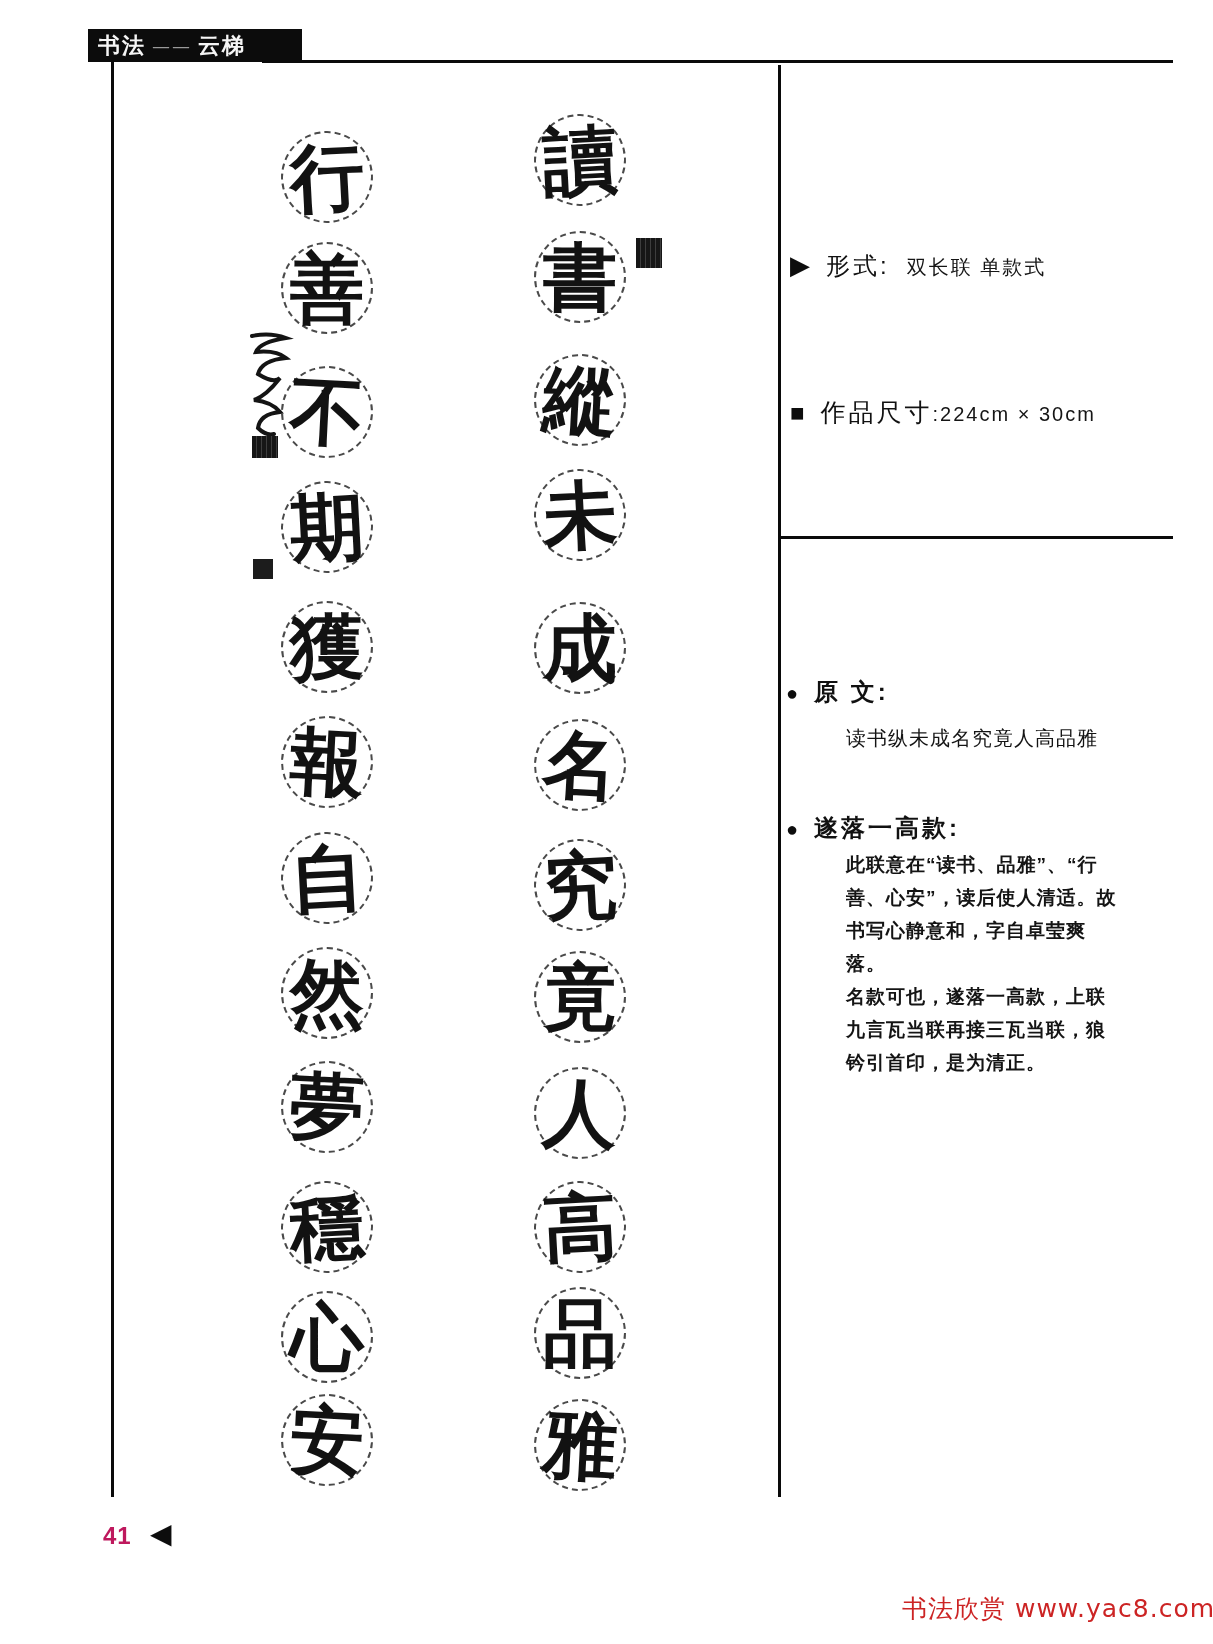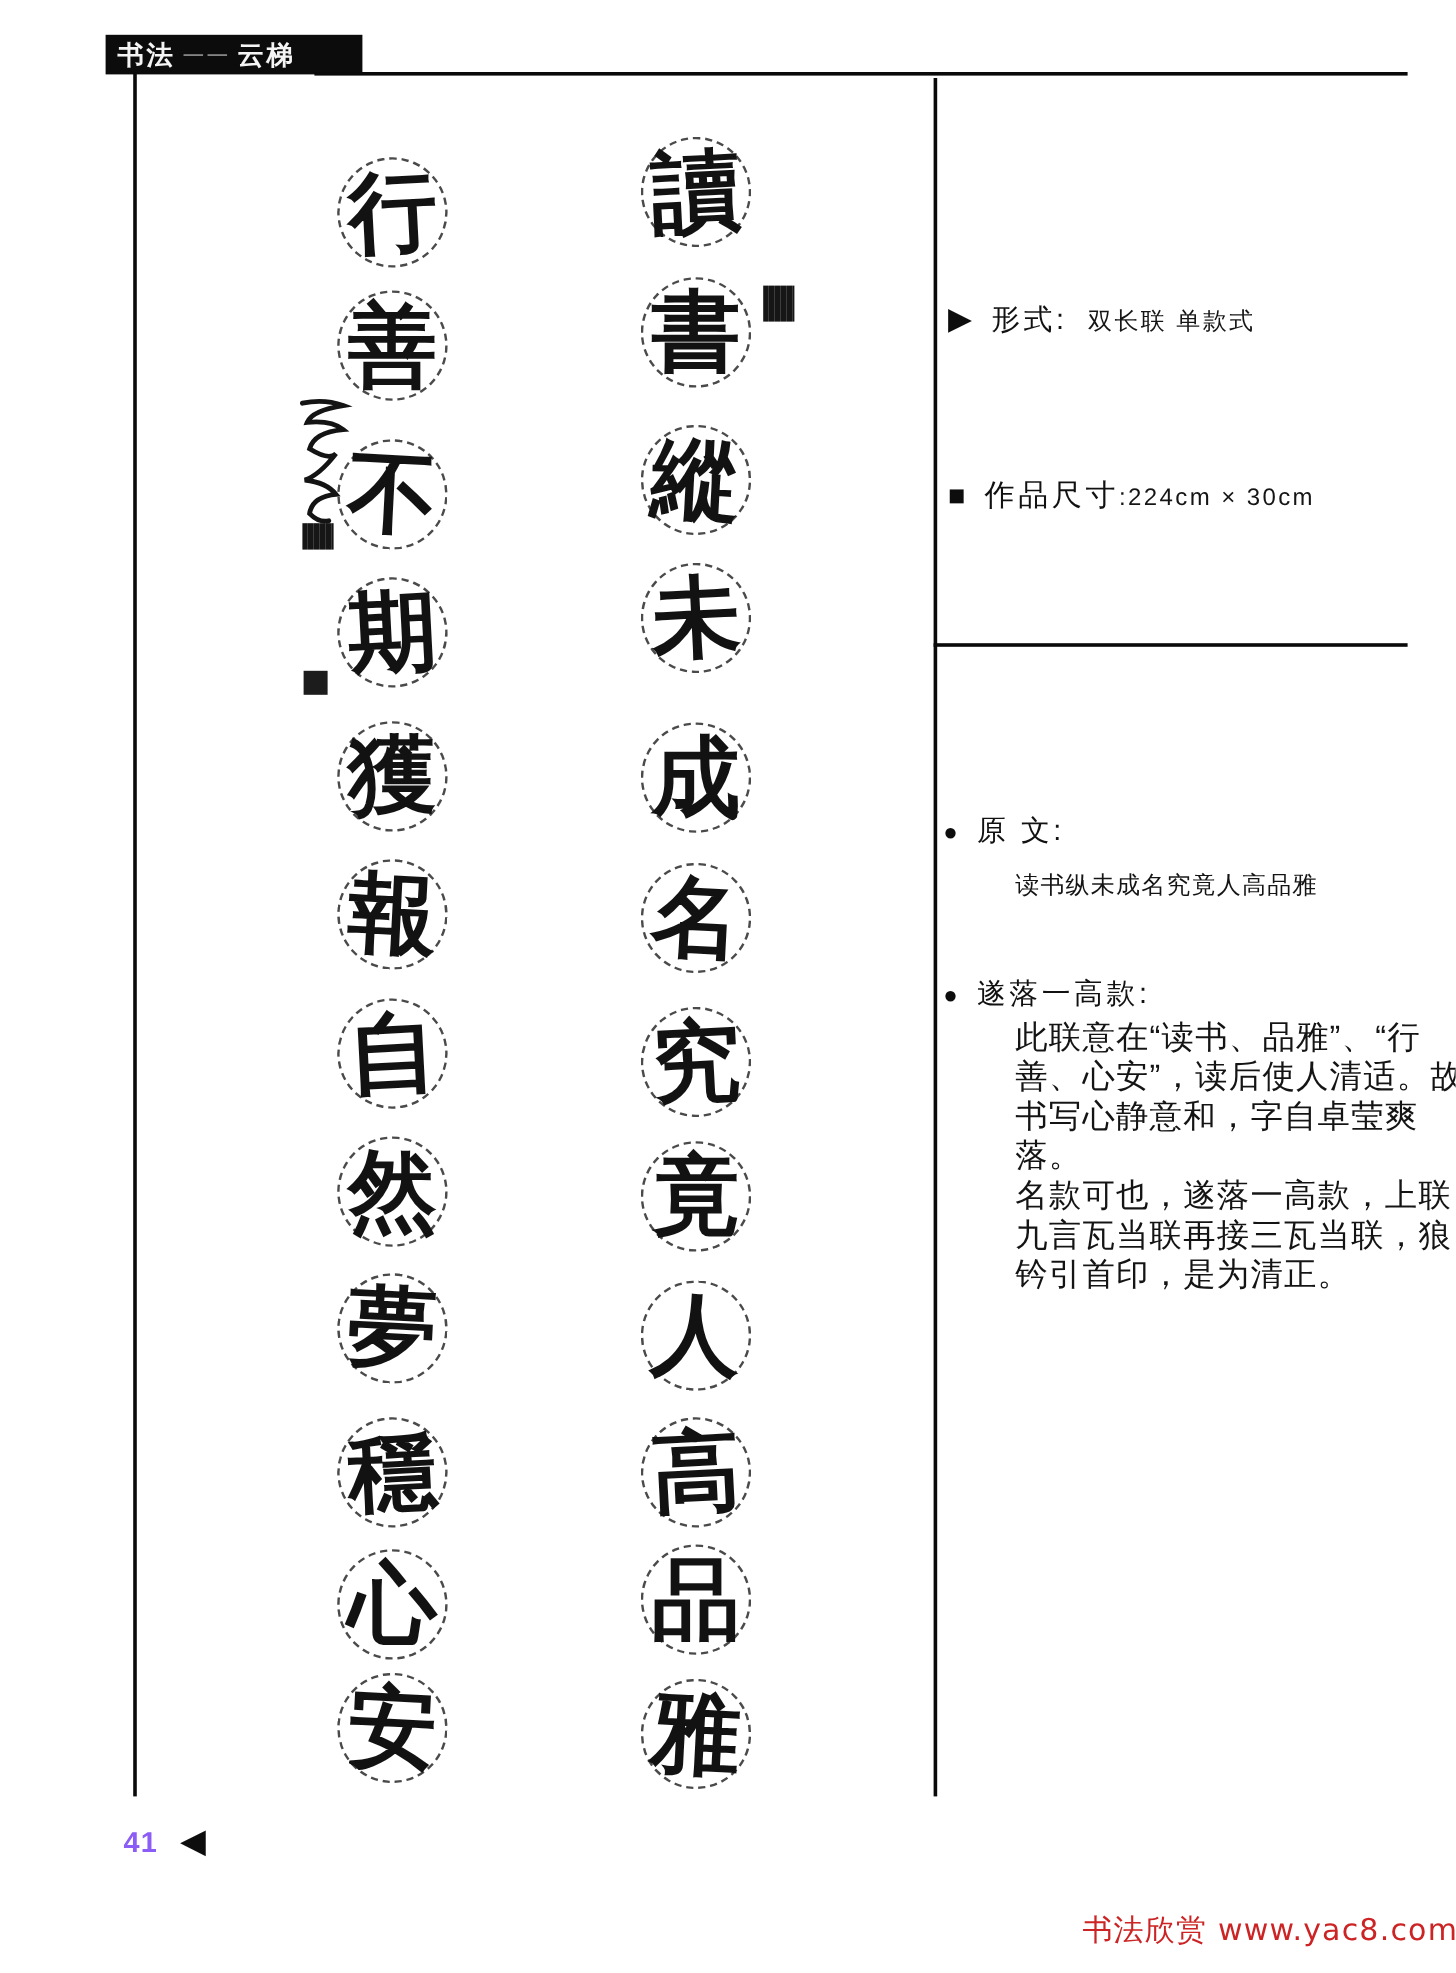--- a/index.html
+++ b/index.html
@@ -30,30 +30,30 @@
   }
   .seal{background:#1c1c1c;}
   .seal-textured{
     background:repeating-linear-gradient(90deg,#161616 0 4px,#3d3d3d 4px 5px);
   }
 
   
   .info-row{display:flex;align-items:baseline;white-space:nowrap;}
   .marker{font-size:24px;line-height:1;margin-right:16px;color:#0d0d0d;}
   .info-label{font-size:24px;letter-spacing:3px;color:#111;}
-  .info-label.bold{font-weight:normal;}
+  .info-label.bold{font-weight:bold;}
   .info-value{font-size:20px;margin-left:17px;letter-spacing:2px;color:#151515;}
   .txt-lines{width:320px;}
   .txt-lines .txt-line{
     font-size:20px;line-height:32px;letter-spacing:1px;color:#141414;white-space:nowrap;
   }
-  .notes .txt-line{font-size:27px;line-height:33px;}
+  .notes .txt-line{font-size:19px;line-height:33px;font-weight:bold;}
 
   
-  .page-number{font-size:24px;font-weight:bold;color:#8b5cf6;letter-spacing:1px;}
+  .page-number{font-size:24px;font-weight:bold;color:#be185d;letter-spacing:1px;}
   .back-triangle{font-size:28px;color:#0d0d0d;line-height:1;}
   .site-credit{
     font-size:25px;letter-spacing:1px;white-space:nowrap;
     font-family:"DejaVu Sans","Liberation Serif",serif;
   }
 </style>
 </head>
 <body>
 
 <div class="abs header-bar">

